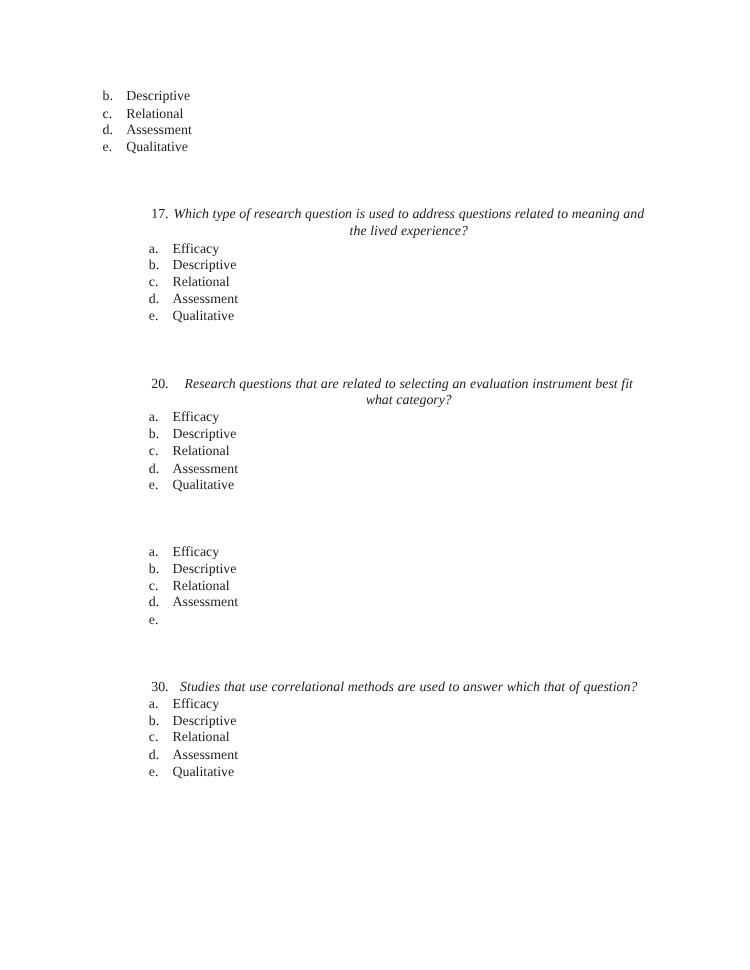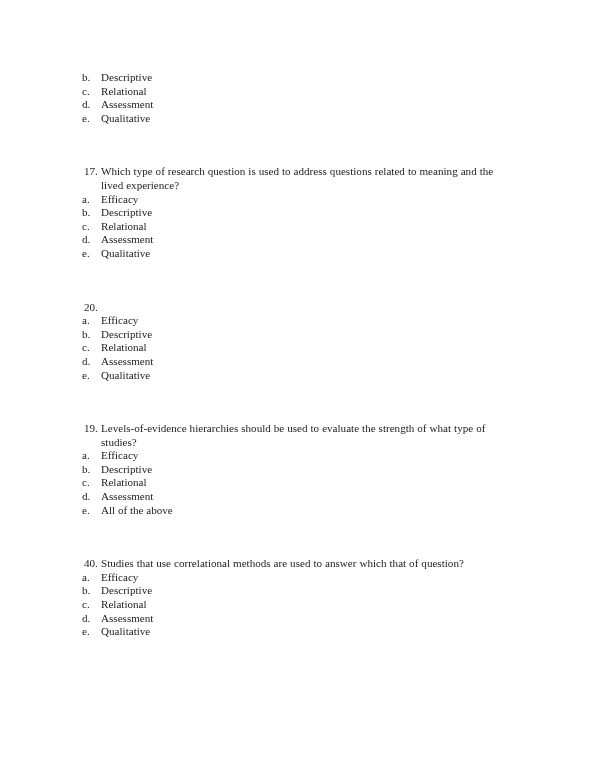--- a/index.html
+++ b/index.html
@@ -31,20 +31,21 @@
   }
 
   
   .block {
     margin: 0;
     padding: 0;
   }
 
   .block + .block {
     margin-top: 40px;
+    margin-left: 37px;
   }
 
   
   .question {
     display: flex;
     align-items: flex-start;
     padding-left: 84px;
     padding-right: 84px;
     font-size: 11.1px;
     line-height: 13.6px;
@@ -53,22 +54,23 @@
 
   .question .q-num {
     width: 17px;
     flex: 0 0 17px;
     text-align: left;
     white-space: nowrap;
   }
 
   .question .q-text {
     flex: 1 1 auto;
-    text-align: left;
+    text-align: center;
     word-spacing: 0.2px;
+    font-style: italic;
   }
 
   
   .options {
     list-style: none;
     margin: 0;
     padding: 0;
   }
 
   .option {
@@ -145,20 +147,21 @@
           </li>
           <li class="option">
             <span class="o-letter">e.</span>
             <span class="o-text">Qualitative</span>
           </li>
         </ul>
       </div>
       <div class="block">
         <div class="question">
           <span class="q-num">20.</span>
+          <span class="q-text">Research questions that are related to selecting an evaluation instrument best fit what category?</span>
         </div>
         <ul class="options">
           <li class="option">
             <span class="o-letter">a.</span>
             <span class="o-text">Efficacy</span>
           </li>
           <li class="option">
             <span class="o-letter">b.</span>
             <span class="o-text">Descriptive</span>
           </li>
@@ -170,50 +173,45 @@
             <span class="o-letter">d.</span>
             <span class="o-text">Assessment</span>
           </li>
           <li class="option">
             <span class="o-letter">e.</span>
             <span class="o-text">Qualitative</span>
           </li>
         </ul>
       </div>
       <div class="block">
+        <ul class="options">
+          <li class="option">
+            <span class="o-letter">a.</span>
+            <span class="o-text">Efficacy</span>
+          </li>
+          <li class="option">
+            <span class="o-letter">b.</span>
+            <span class="o-text">Descriptive</span>
+          </li>
+          <li class="option">
+            <span class="o-letter">c.</span>
+            <span class="o-text">Relational</span>
+          </li>
+          <li class="option">
+            <span class="o-letter">d.</span>
+            <span class="o-text">Assessment</span>
+          </li>
+          <li class="option">
+            <span class="o-letter">e.</span>
+          </li>
+        </ul>
+      </div>
+      <div class="block">
         <div class="question">
-          <span class="q-num">19.</span>
-          <span class="q-text">Levels-of-evidence hierarchies should be used to evaluate the strength of what type of studies?</span>
-        </div>
-        <ul class="options">
-          <li class="option">
-            <span class="o-letter">a.</span>
-            <span class="o-text">Efficacy</span>
-          </li>
-          <li class="option">
-            <span class="o-letter">b.</span>
-            <span class="o-text">Descriptive</span>
-          </li>
-          <li class="option">
-            <span class="o-letter">c.</span>
-            <span class="o-text">Relational</span>
-          </li>
-          <li class="option">
-            <span class="o-letter">d.</span>
-            <span class="o-text">Assessment</span>
-          </li>
-          <li class="option">
-            <span class="o-letter">e.</span>
-            <span class="o-text">All of the above</span>
-          </li>
-        </ul>
-      </div>
-      <div class="block">
-        <div class="question">
-          <span class="q-num">40.</span>
+          <span class="q-num">30.</span>
           <span class="q-text">Studies that use correlational methods are used to answer which that of question?</span>
         </div>
         <ul class="options">
           <li class="option">
             <span class="o-letter">a.</span>
             <span class="o-text">Efficacy</span>
           </li>
           <li class="option">
             <span class="o-letter">b.</span>
             <span class="o-text">Descriptive</span>

